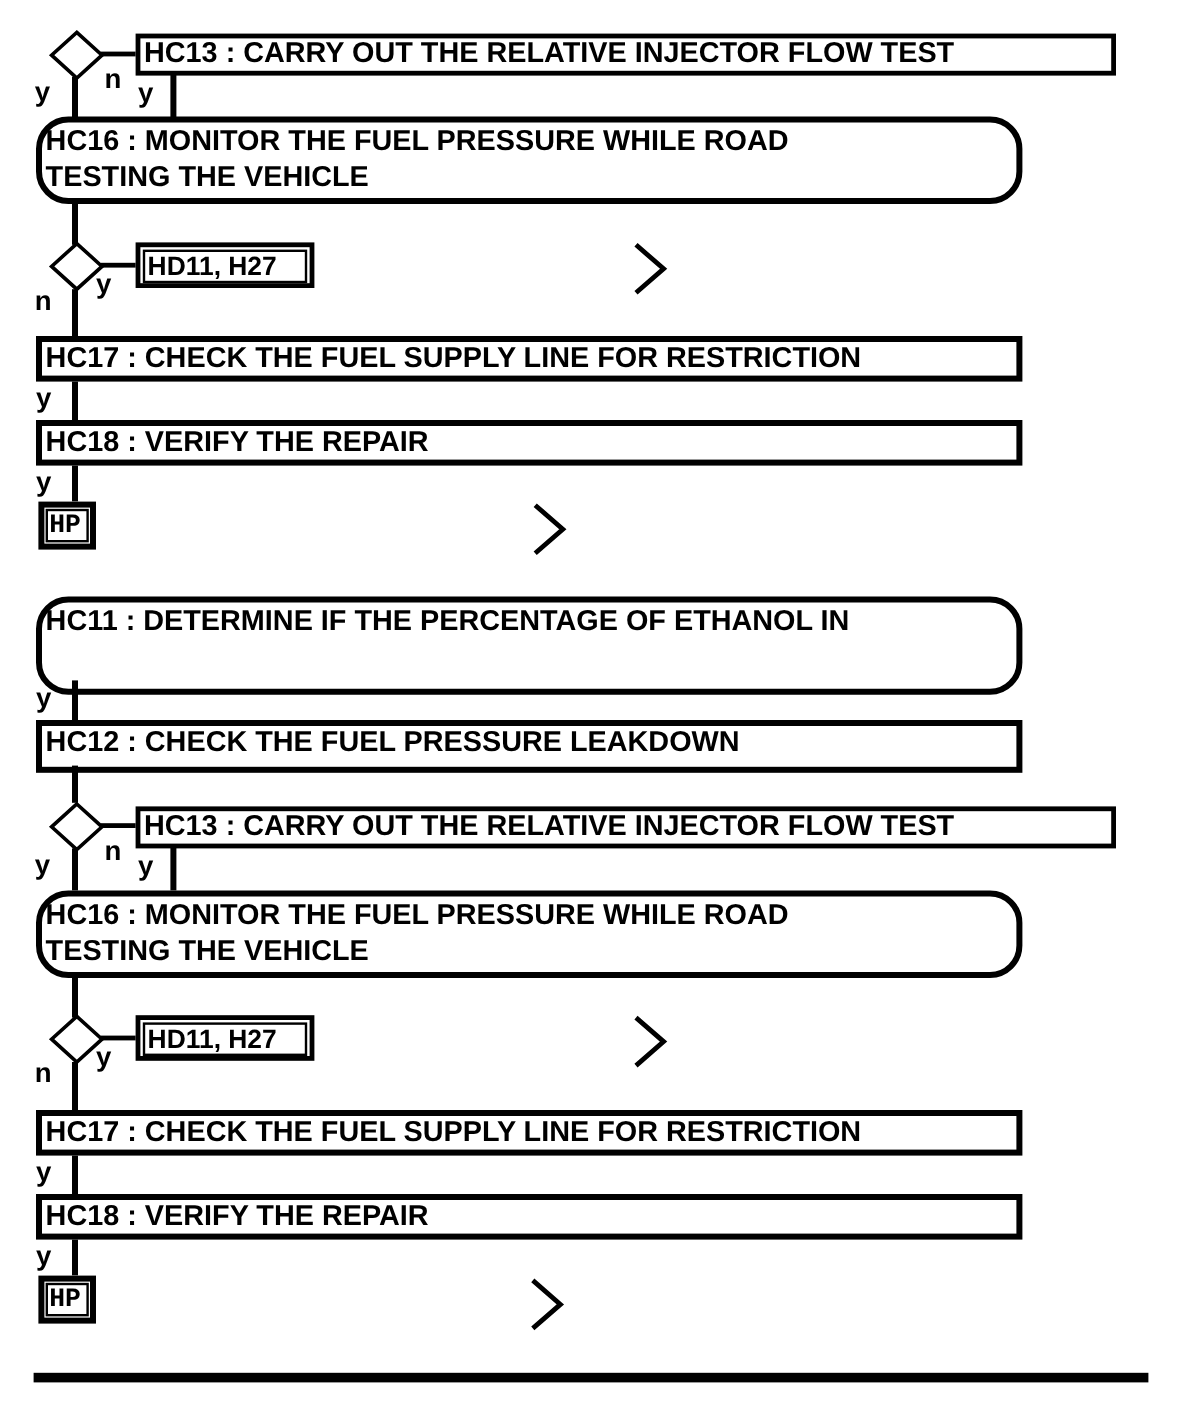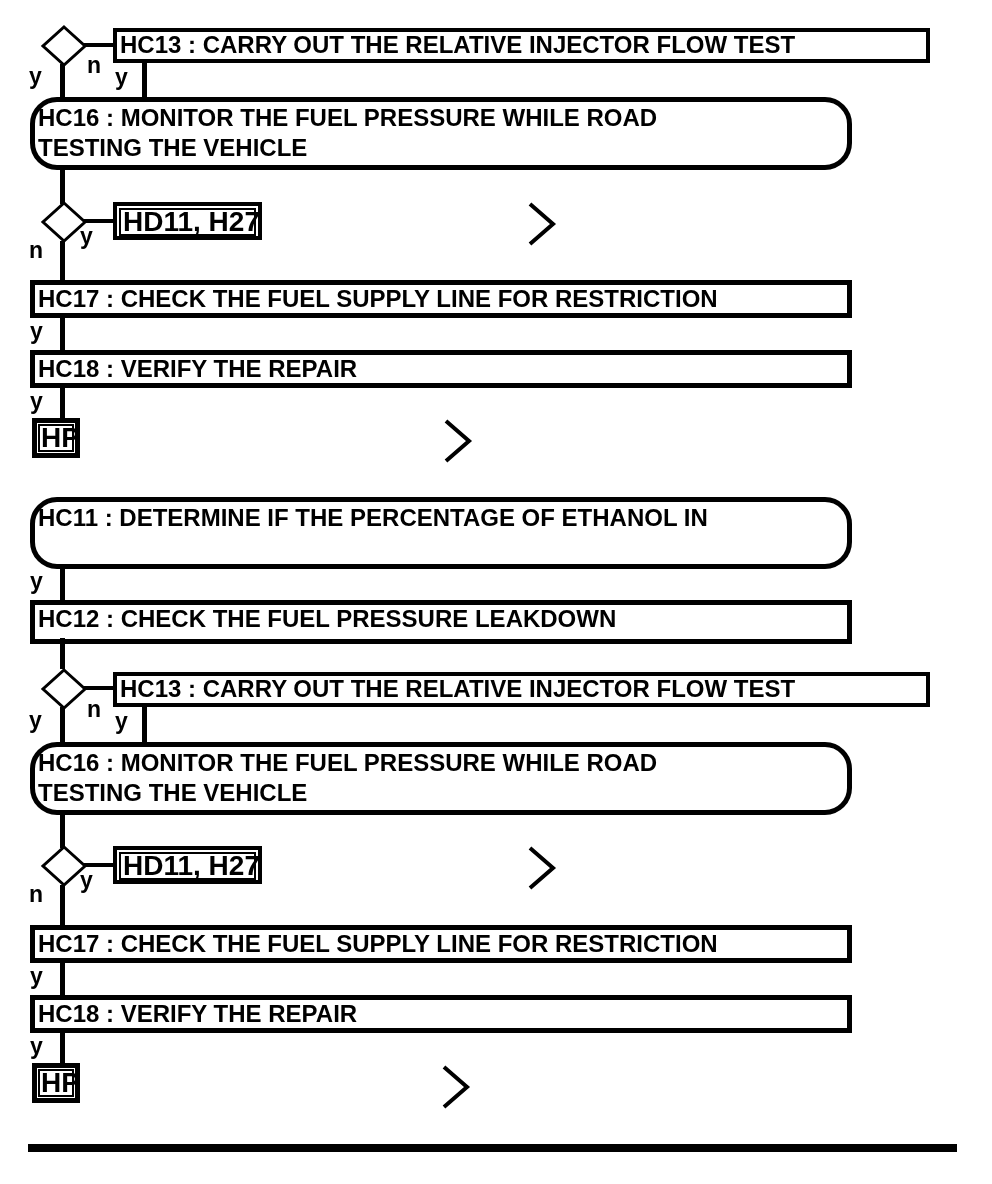--- a/index.html
+++ b/index.html
@@ -13,24 +13,24 @@
     border:5px solid #000; font-size:24px; line-height:28px;
     padding:0 3px; white-space:nowrap;
   }
   .box.thin { border-width:4px; line-height:26px; }
   .box.twoline { line-height:30px; padding-top:1px; white-space:normal;border-radius:27px; }
   .box.twoline span { display:block; }
   .linkbox {
     position:absolute; box-sizing:border-box; background:#fff;
     border:4px solid #000;
   }
-  .linkbox.hp { border-width:5px; }
+  .linkbox.hp { border-width:5px;font-family:Liberation Mono, monospace; }
   .linkbox .inner {
     box-sizing:border-box; border:2px solid #000; margin:2px;
-    font-size:28px; line-height:22px; padding:1px 2px; white-space:nowrap;
+    font-size:22px; line-height:22px; padding:1px 2px; white-space:nowrap;
   }
   .linkbox.hp .inner { margin:1px; padding:1px 1px; }
   .lbl { position:absolute; font-size:23px; line-height:20px; }
   .vline, .hline, .sep { position:absolute; background:#000; }
   .dsvg, .chev { position:absolute; }
 </style>
 </head>
 <body>
 
 <div class="canvas">
@@ -80,21 +80,21 @@
   <div class="lbl" style="left:30px;top:391px">y</div>
   <div class="vline" style="left:60px;top:388px;width:5px;height:30px"></div>
 
   <div class="linkbox hp" style="left:32px;top:418px;width:48px;height:40px">
     <div class="inner">HP</div>
   </div>
   <svg class="chev" style="left:443px;top:418px" width="30" height="46">
     <polyline points="3,3 26,23 3,43" fill="none" stroke="#000" stroke-width="4"></polyline>
   </svg>
 
-  <div class="box twoline" style="left:30px;top:497px;width:822px;height:72px">
+  <div class="box twoline" style="left:30px;top:497px;width:822px;height:82px">
     <span>HC11 : DETERMINE IF THE PERCENTAGE OF ETHANOL IN</span>
   </div>
   <div class="lbl" style="left:30px;top:571px">y</div>
   <div class="vline" style="left:60px;top:567px;width:5px;height:33px"></div>
 
   <div class="box" style="left:30px;top:600px;width:822px;height:44px">
     <span>HC12 : CHECK THE FUEL PRESSURE LEAKDOWN</span>
   </div>
   <div class="vline" style="left:60px;top:638px;width:5px;height:31px"></div>
 

